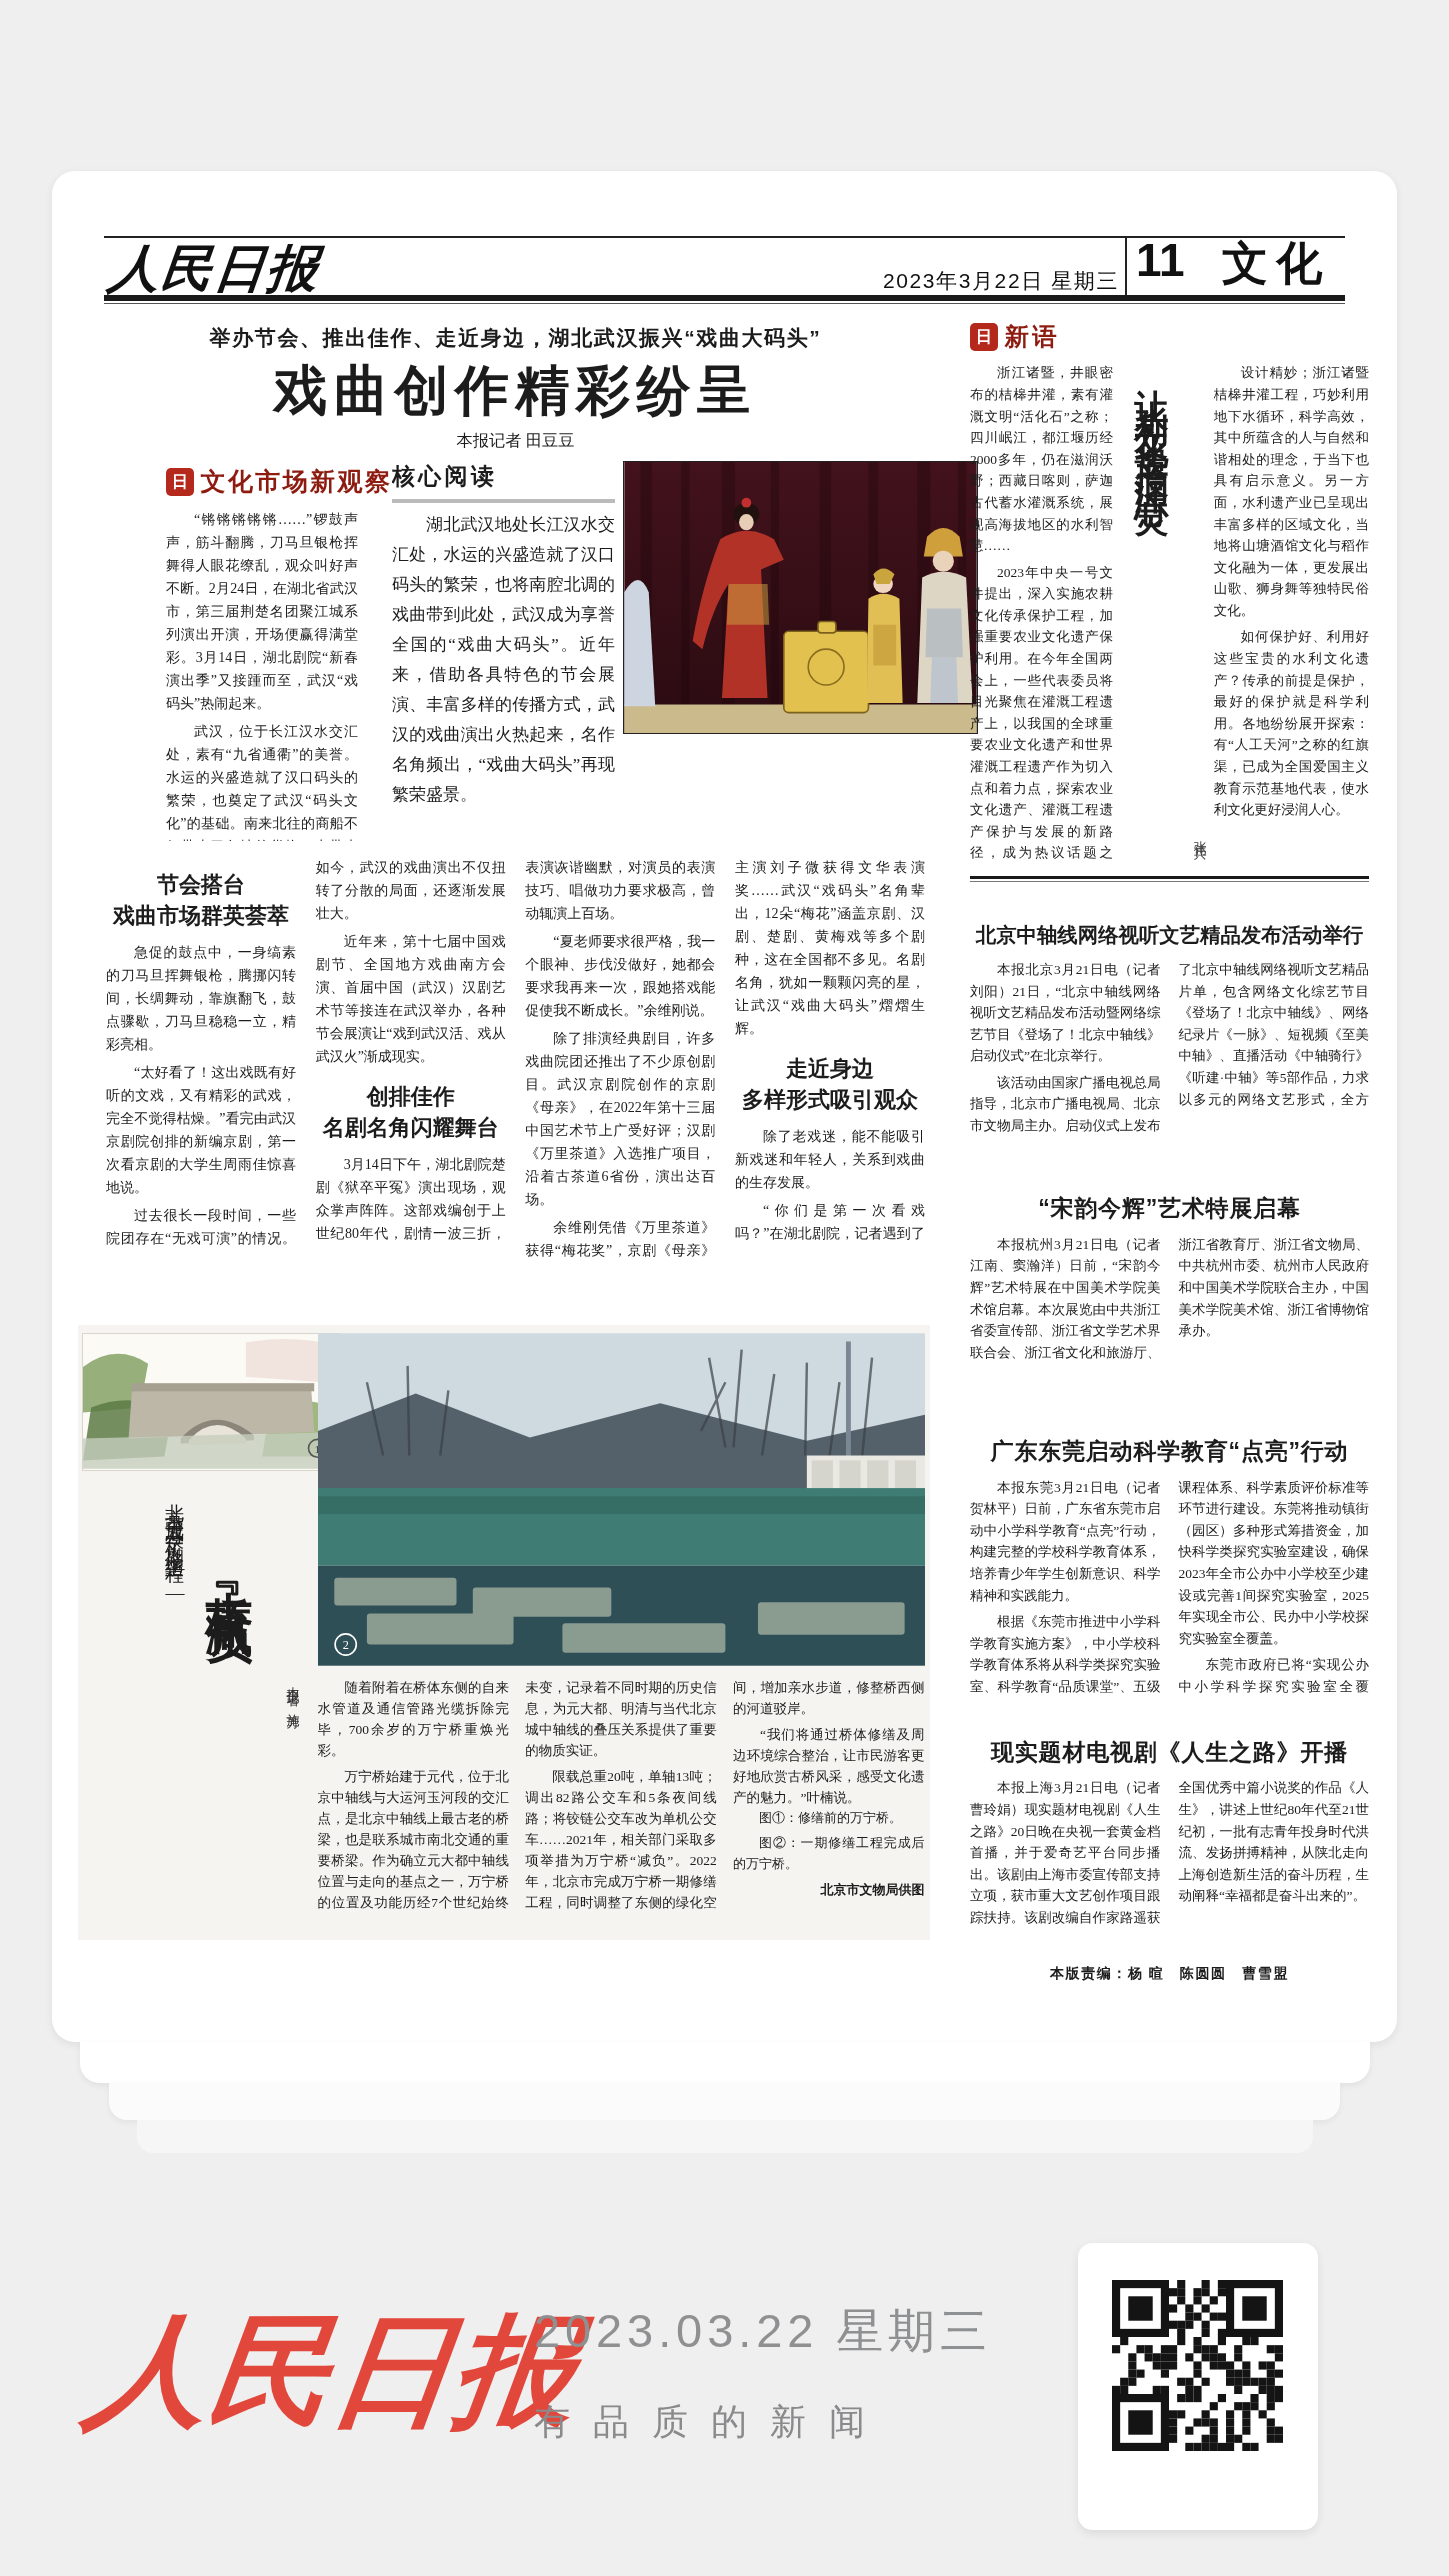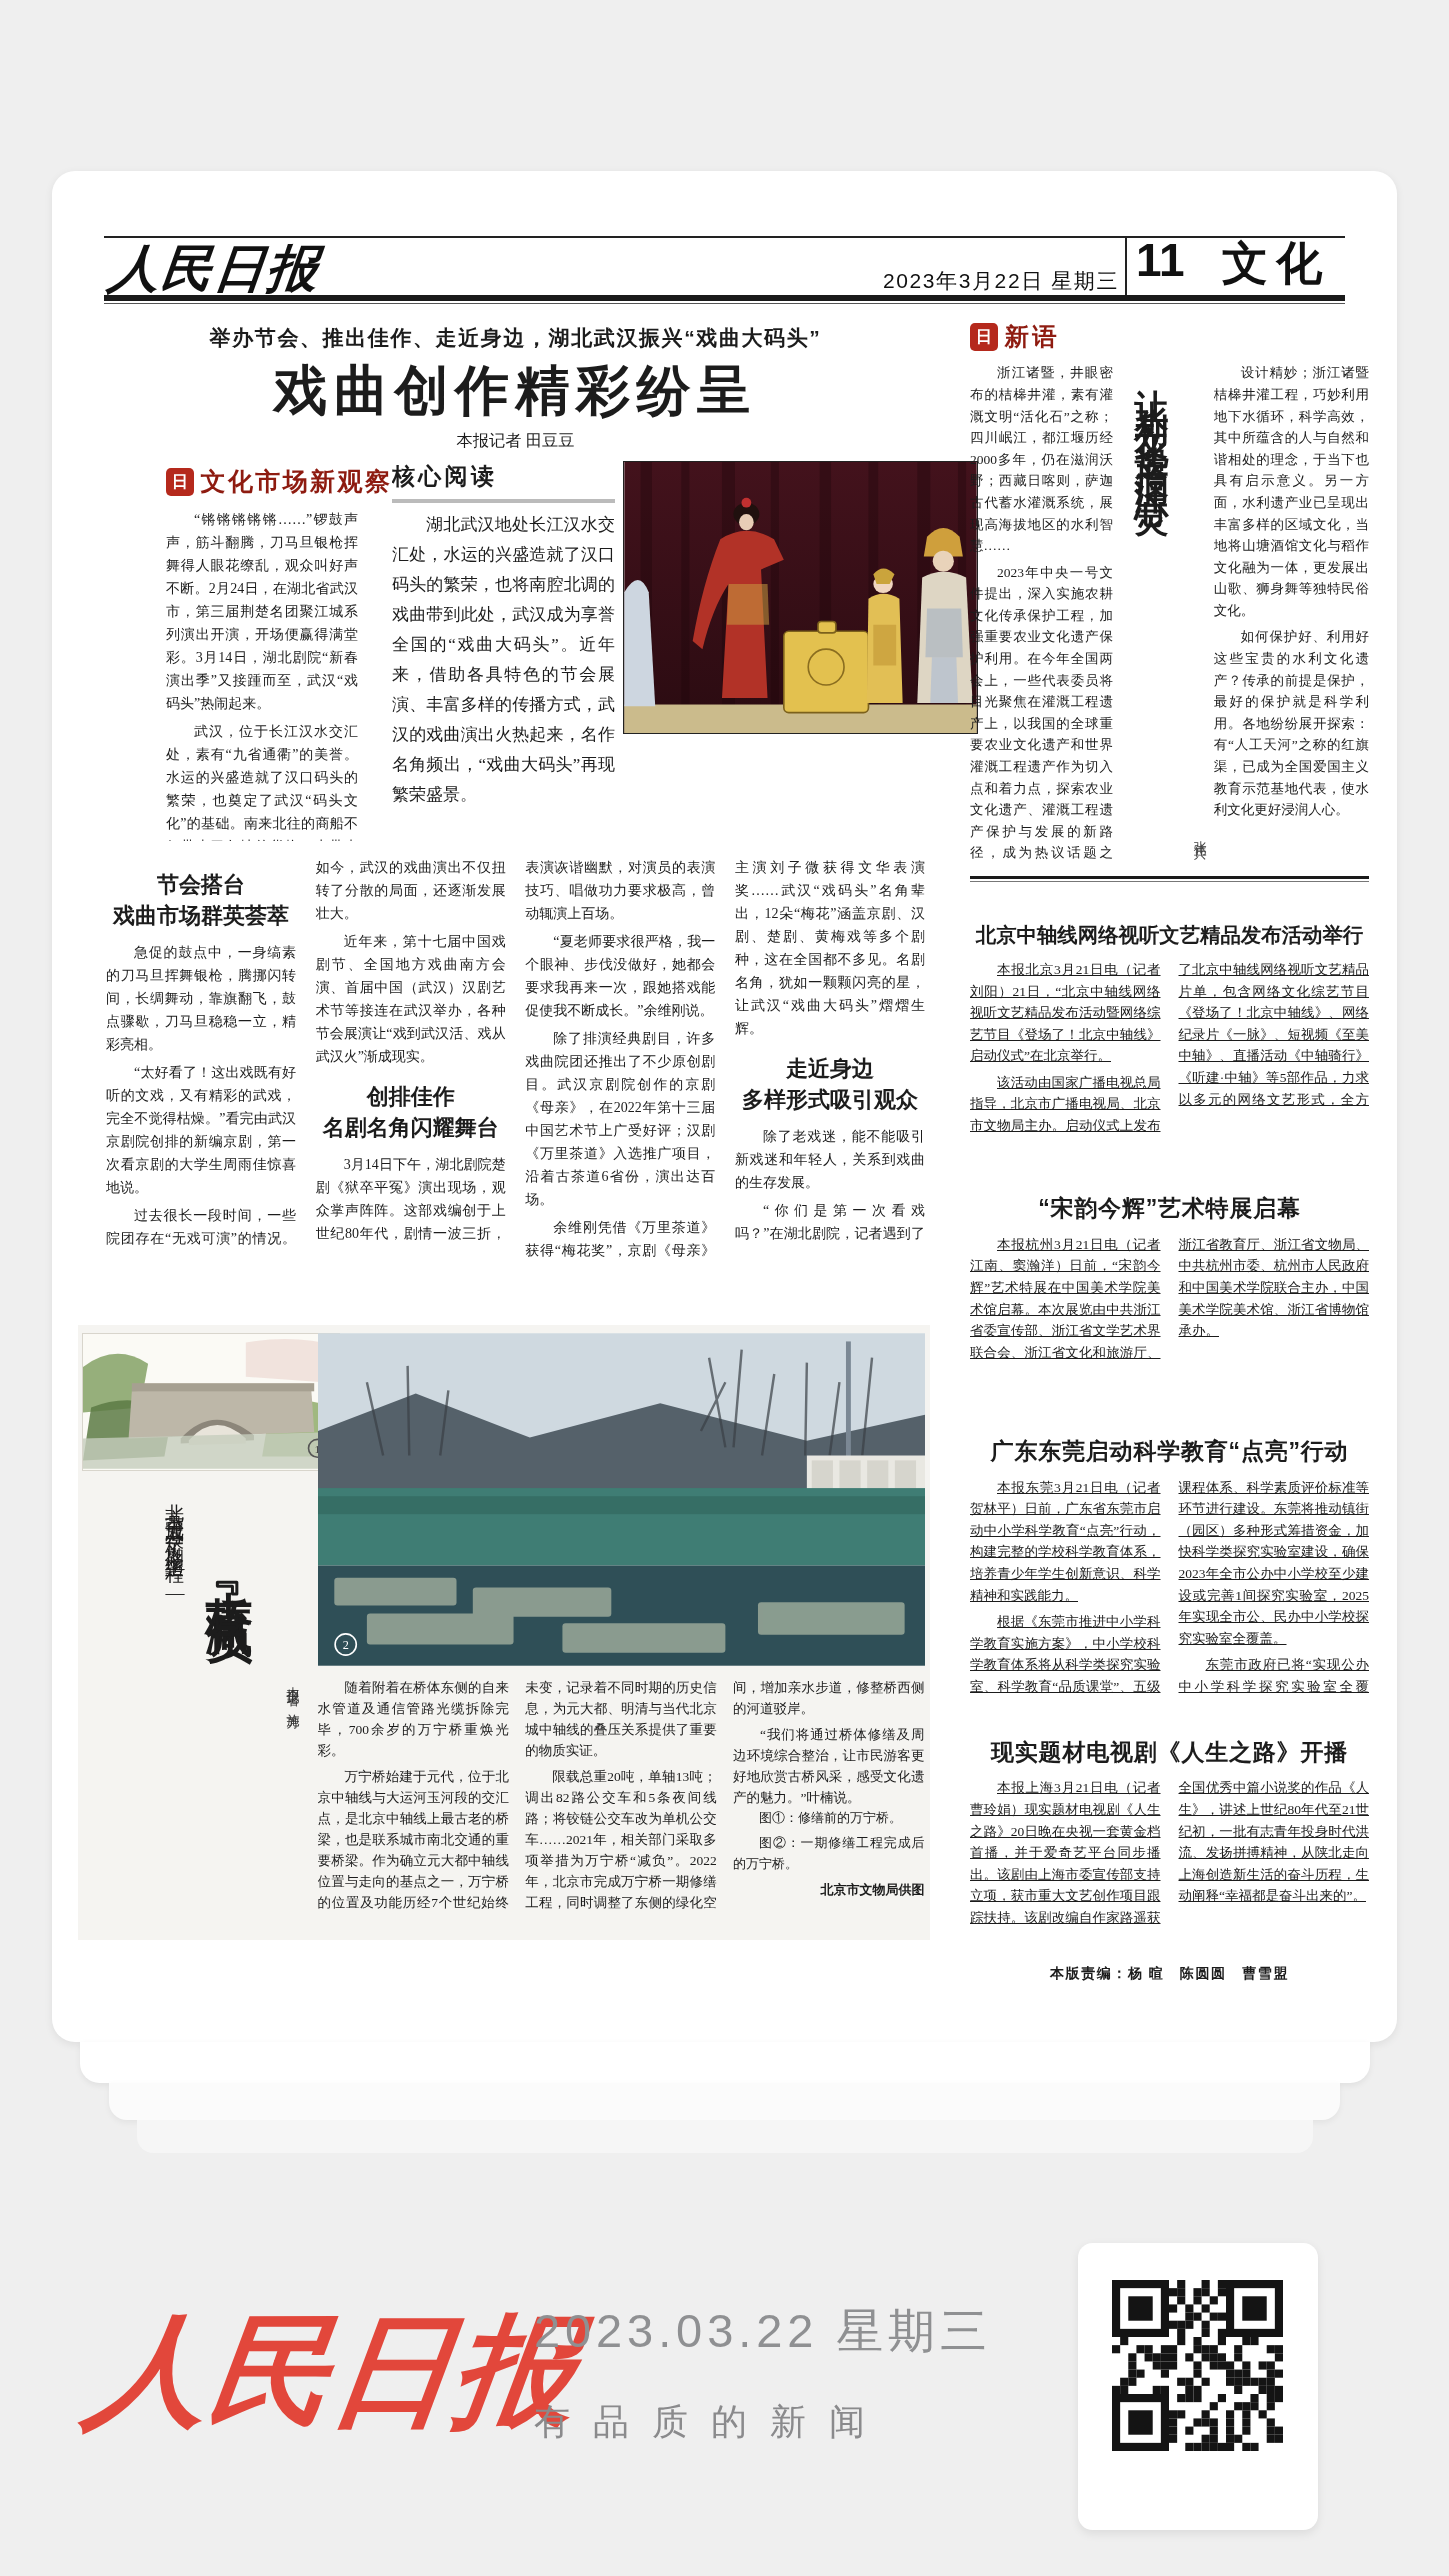--- a/index.html
+++ b/index.html
@@ -68,21 +68,21 @@
   .op-c1{width:143px;height:502px;overflow:hidden;font-size:13.5px;line-height:21.6px;}
   .op-head{width:68px;margin:0 4.9px;display:flex;justify-content:center;}
   .op-head div{writing-mode:vertical-rl;text-orientation:upright;font-size:34px;font-weight:900;letter-spacing:11.4px;}
   .op-auth{width:23px;display:flex;align-items:flex-end;}
   .op-auth div{writing-mode:vertical-rl;text-orientation:upright;font-size:13px;color:#444;letter-spacing:3.3px;margin-bottom:24.5px;}
   .op-c2{flex:1;height:502px;overflow:hidden;font-size:13.5px;line-height:21.6px;}
   .dbl-rule{margin-top:11.4px;border-top:3.3px solid #1a1a1a;border-bottom:0.8px solid #777;height:2.4px;}
   .brief h2{text-align:center;font-weight:900;margin:0;}
   .b-t1{font-size:20.4px;margin-top:39px !important;}
   .b-t{font-size:23px;letter-spacing:0.8px;}
-  .b-txt{margin-top:9.8px;overflow:hidden;column-count:2;column-gap:18px;font-size:13.5px;line-height:21.6px;text-decoration:underline;}
+  .b-txt{margin-top:9.8px;overflow:hidden;column-count:2;column-gap:18px;font-size:13.5px;line-height:21.6px;}
   .editors{margin-top:16.3px;text-align:center;font-size:14px;font-weight:bold;letter-spacing:1.6px;}
   
   .f-brand{position:absolute;left:88px;top:2291px;font-size:122px;font-weight:900;font-style:italic;
            transform:skewX(-7deg);color:#e2473b;letter-spacing:0px;}
   .f-date{position:absolute;left:534px;top:2300px;font-size:47px;color:#8f9092;letter-spacing:4.9px;
           font-family:"Liberation Sans","DejaVu Sans",sans-serif;}
   .f-tag{position:absolute;left:534px;top:2398px;font-size:36px;color:#8a8a8c;letter-spacing:23px;
          font-family:"Liberation Sans","DejaVu Sans",sans-serif;}
   .qr-card{position:absolute;left:1078px;top:2243px;width:240px;height:287px;background:#fff;border-radius:14.7px;
            box-shadow:0 3.3px 9.8px rgba(0,0,0,.08);}

